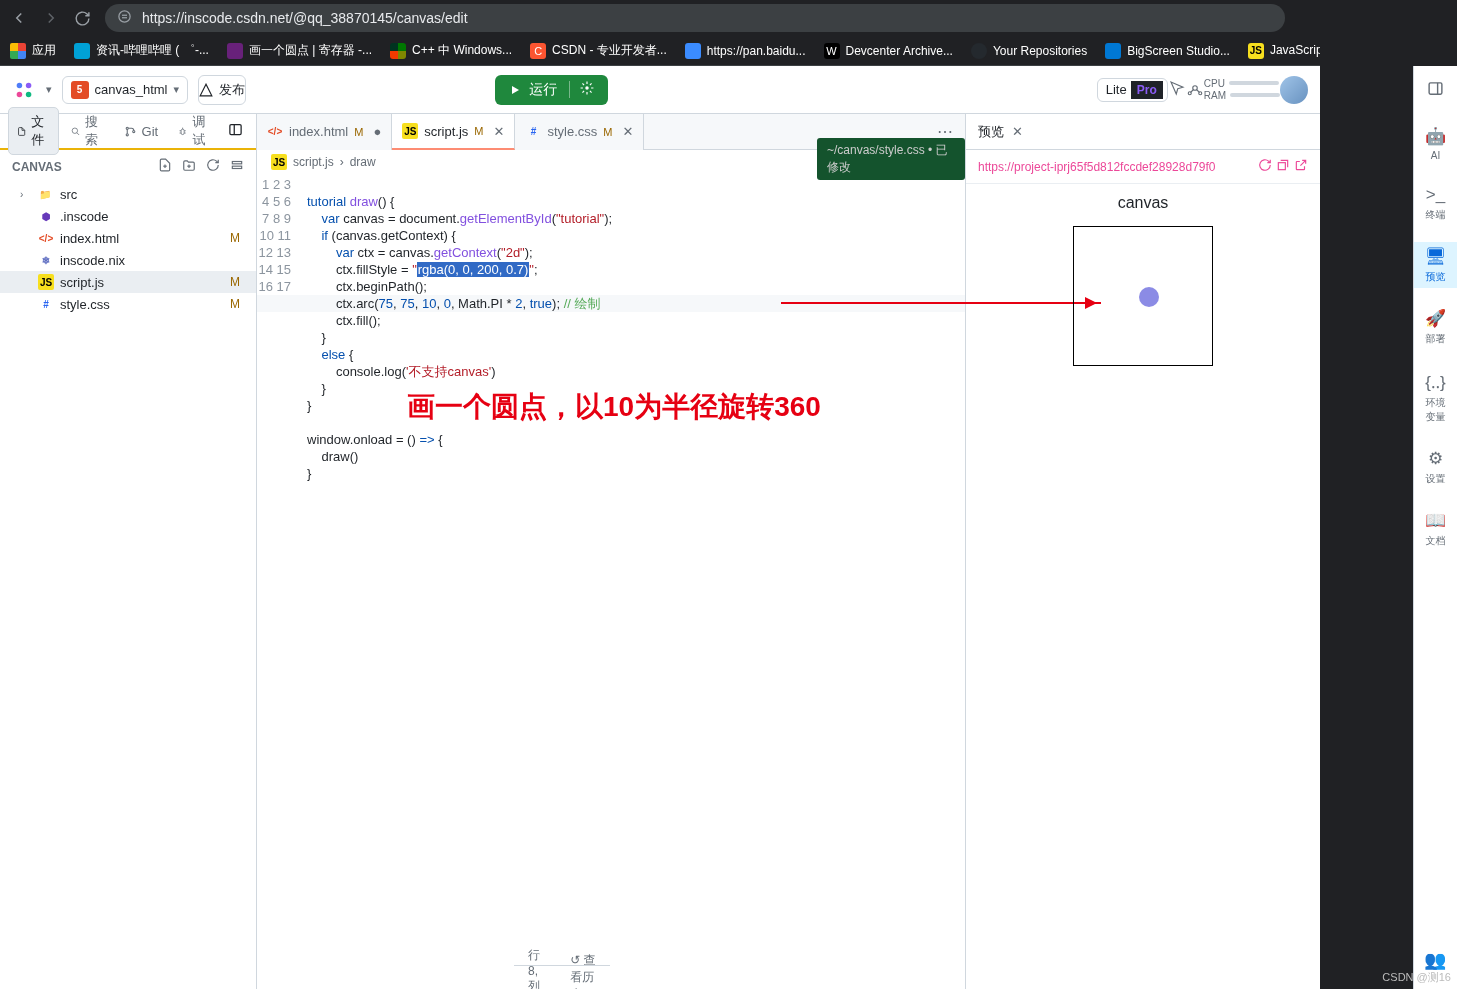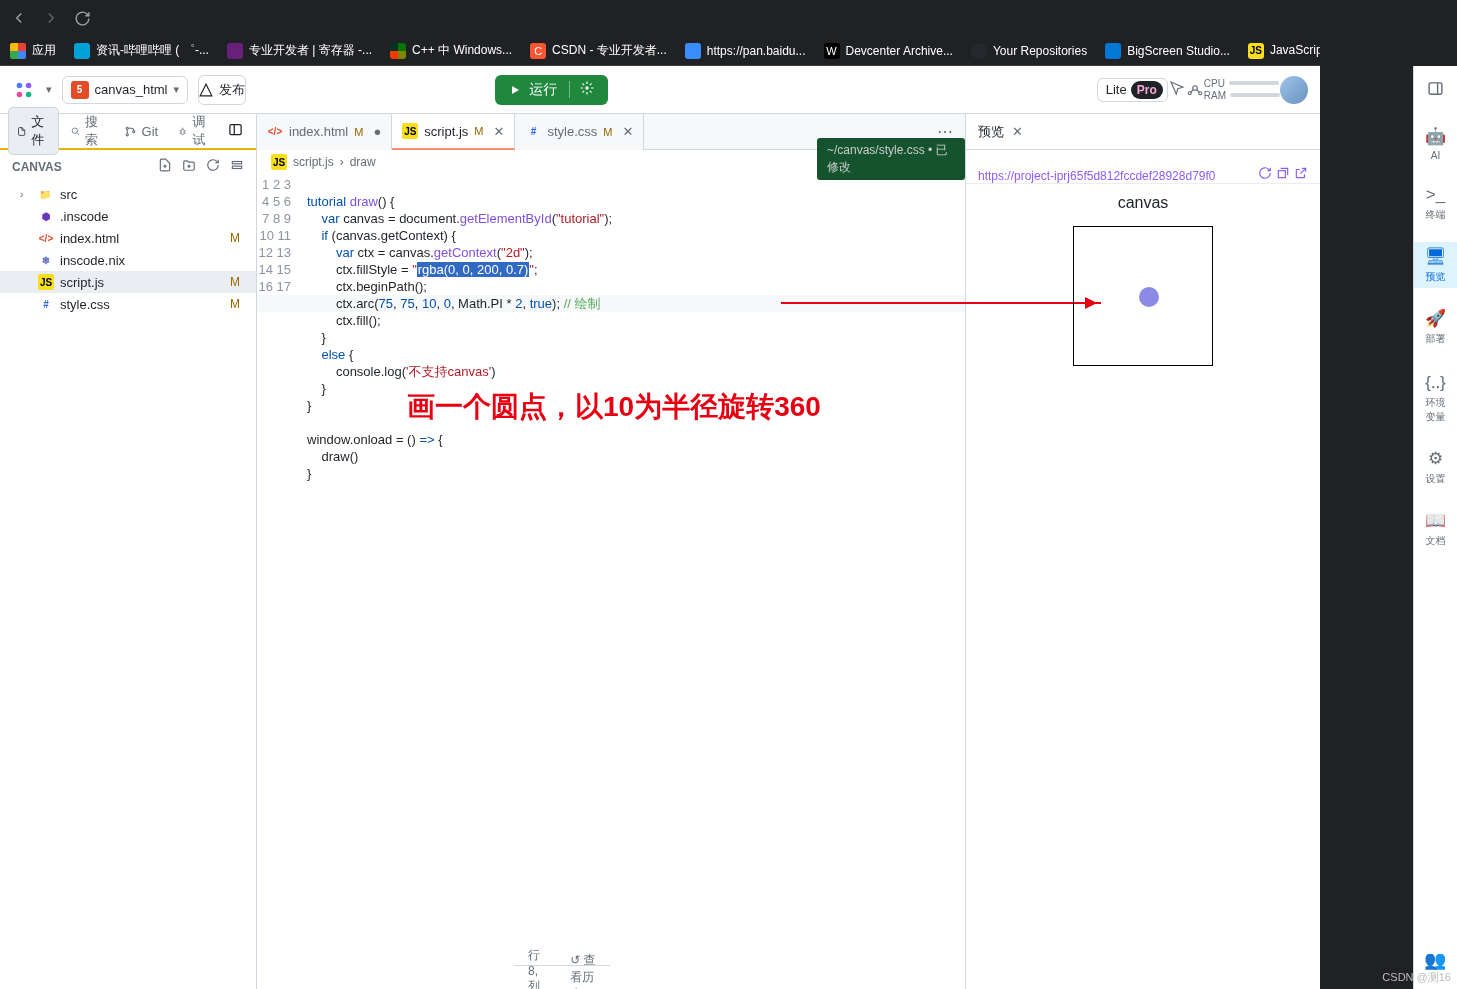--- a/index.html
+++ b/index.html
@@ -16,21 +16,21 @@
 .app-header{height:48px;display:flex;align-items:center;padding:0 12px;gap:10px;border-bottom:1px solid #d0d7de;background:#fff}
 .logo-btn{width:24px;height:24px;display:flex;align-items:center;justify-content:center}
 .chev{color:#656d76;font-size:11px}
 .proj-pill{display:flex;align-items:center;gap:6px;border:1px solid #d0d7de;border-radius:6px;padding:4px 8px;font-size:13px;background:#fff}
 .html5-icon{width:18px;height:18px;background:#e34c26;border-radius:3px;display:flex;align-items:center;justify-content:center;color:#fff;font-size:10px;font-weight:bold}
 .publish-btn{display:flex;align-items:center;gap:6px;border:1px solid #d0d7de;border-radius:6px;padding:5px 0;font-size:13px;background:#fff}
 .run-btn{background:#1f883d;color:#fff;border-radius:6px;padding:6px 14px;display:flex;align-items:center;gap:8px;font-size:14px;font-weight:500;margin:0 auto}
 .run-btn .gear{border-left:1px solid rgba(255,255,255,.4);padding-left:10px;margin-left:4px}
 .header-right{display:flex;align-items:center;gap:0;margin-left:auto}
 .lite-pro{display:flex;align-items:center;gap:4px;font-size:13px;border:1px solid #d0d7de;border-radius:6px;padding:2px 4px 2px 8px}
-.pro-badge{background:#1f2328;color:#f9a8d4;border-radius:9px;padding:2px 6px;font-size:12px;font-weight:600}
+.pro-badge{background:#1f2328;color:#8b5cf6;border-radius:0;padding:2px 6px;font-size:12px;font-weight:600}
 .hdr-icon{color:#656d76}
 .cpu-ram{font-size:10px;color:#656d76;line-height:1.2}
 .cpu-bar{width:50px;height:4px;background:#d0d7de;border-radius:2px;margin-bottom:2px}
 .avatar{width:28px;height:28px;border-radius:50%;background:linear-gradient(135deg,#a0c4e8,#6892c0)}
 .app-body{position:absolute;top:48px;left:0;right:0;bottom:0;display:flex}
 .left-panel{width:257px;border-right:1px solid #d0d7de;background:#fff;display:flex;flex-direction:column}
 .lp-tabs{height:36px;display:flex;align-items:center;padding:0 8px;gap:4px;border-bottom:2px solid #eab308}
 .lp-tab{display:flex;align-items:center;gap:5px;padding:5px 8px;font-size:13px;color:#656d76;border-radius:5px}
 .lp-tab.active{background:#eaeef2;color:#1f2328;border:1px solid #d0d7de}
 .panel-toggle{margin-left:auto;padding:3px 5px}
@@ -68,21 +68,21 @@
 .tok-cmt{color:#57ab5a}
 .tok-bool{color:#0550ae}
 .tok-sel{background:#316ac5;color:#fff;padding:0 1px}
 .line-hl{background:#f6f8fa;position:absolute;left:0;right:0;height:17px;top:121px;z-index:0}
 .annotation-red{position:absolute;color:#e60012;font-size:28px;font-weight:600;font-family:"Microsoft YaHei",sans-serif;left:106px;top:224px;text-shadow:1px 1px 0 #fff}
 .red-arrow{position:absolute;top:128px;left:480px;width:320px;height:2px;background:#e60012}
 .red-arrow::after{content:"";position:absolute;right:-2px;top:-5px;border:6px solid transparent;border-left:12px solid #e60012}
 .preview-pane{width:355px;border-left:1px solid #d0d7de;background:#fff;display:flex;flex-direction:column}
 .pv-head{height:36px;display:flex;align-items:center;padding:0 12px;font-size:13px;border-bottom:1px solid #d0d7de;gap:8px}
 .pv-head .close{color:#656d76;font-size:13px}
-.pv-url{height:34px;display:flex;align-items:flex-end;padding:0 12px;font-size:12px;color:#8b5cf6;gap:4px;border-bottom:1px solid #eaeef2}
+.pv-url{height:34px;display:flex;align-items:center;padding:0 12px;font-size:12px;color:#ec4899;gap:4px;border-bottom:1px solid #eaeef2}
 .pv-url-text{flex:1;white-space:nowrap;overflow:hidden}
 .pv-content{flex:1;padding:10px 14px;display:flex;flex-direction:column;align-items:center}
 .pv-title{font-size:16px;margin-bottom:14px}
 .canvas-box{width:140px;height:140px;border:1px solid #000;position:relative}
 .canvas-dot{width:20px;height:20px;border-radius:50%;background:rgba(100,100,220,0.75);position:absolute;left:65px;top:60px}
 .right-rail{position:absolute;top:66px;right:0;width:44px;bottom:0;background:#fff;border-left:1px solid #d0d7de;display:flex;flex-direction:column;align-items:center;padding-top:10px;gap:16px}
 .rail-item{display:flex;flex-direction:column;align-items:center;gap:3px;color:#656d76;font-size:10px;padding:4px 2px;width:100%}
 .rail-item.active{color:#0969da;background:#ddf4ff}
 .rail-item .ri-ico{font-size:17px}
 .rail-bottom{margin-top:auto;margin-bottom:14px;font-size:18px}
@@ -103,34 +103,44 @@
       <svg width="18" height="18" viewBox="0 0 24 24" fill="none" stroke="currentColor" stroke-width="2">
         <polyline points="9 18 15 12 9 6"></polyline>
       </svg>
     </span>
   <span class="nav-btn">
       <svg width="17" height="17" viewBox="0 0 24 24" fill="none" stroke="currentColor" stroke-width="2">
         <path d="M21 12a9 9 0 1 1-3-6.7L21 8"></path>
         <polyline points="21 3 21 8 16 8"></polyline>
       </svg>
     </span>
+  <div class="url-bar">
+    <span class="lock">
+      <svg width="15" height="15" viewBox="0 0 24 24" fill="none" stroke="currentColor" stroke-width="2">
+          <circle cx="12" cy="12" r="9"></circle>
+          <line x1="8" y1="10" x2="16" y2="10"></line>
+          <line x1="8" y1="14" x2="16" y2="14"></line>
+        </svg>
+    </span>
+    <span>https://inscode.csdn.net/@qq_38870145/canvas/edit</span>
+  </div>
 </div>
 
 <div class="bookmarks">
   <div class="bm">
       <span class="favicon" style="background:repeating-conic-gradient(#ea4335 0 25%,#4285f4 0 50%,#34a853 0 75%,#fbbc05 0 100%);border-radius:2px"></span>
       <span>应用</span>
     </div>
   <div class="bm">
       <span class="favicon" style="background:#00a1d6"></span>
       <span>资讯-哔哩哔哩 ( ゜-...</span>
     </div>
   <div class="bm">
       <span class="favicon" style="background:#68217a"></span>
-      <span>专业开发者 | 寄存器 -...</span>
+      <span>画一个圆点 | 寄存器 -...</span>
     </div>
   <div class="bm">
       <span class="favicon" style="background:linear-gradient(90deg,#f25022 50%,#7fba00 50%),linear-gradient(0deg,#ffb900 50%,#00a4ef 50%);background-blend-mode:multiply"></span>
       <span>C++ 中 Windows...</span>
     </div>
   <div class="bm">
       <span class="favicon" style="background:#fc5531;color:#fff;font-size:11px;text-align:center;line-height:16px">C</span>
       <span>CSDN - 专业开发者...</span>
     </div>
   <div class="bm">

